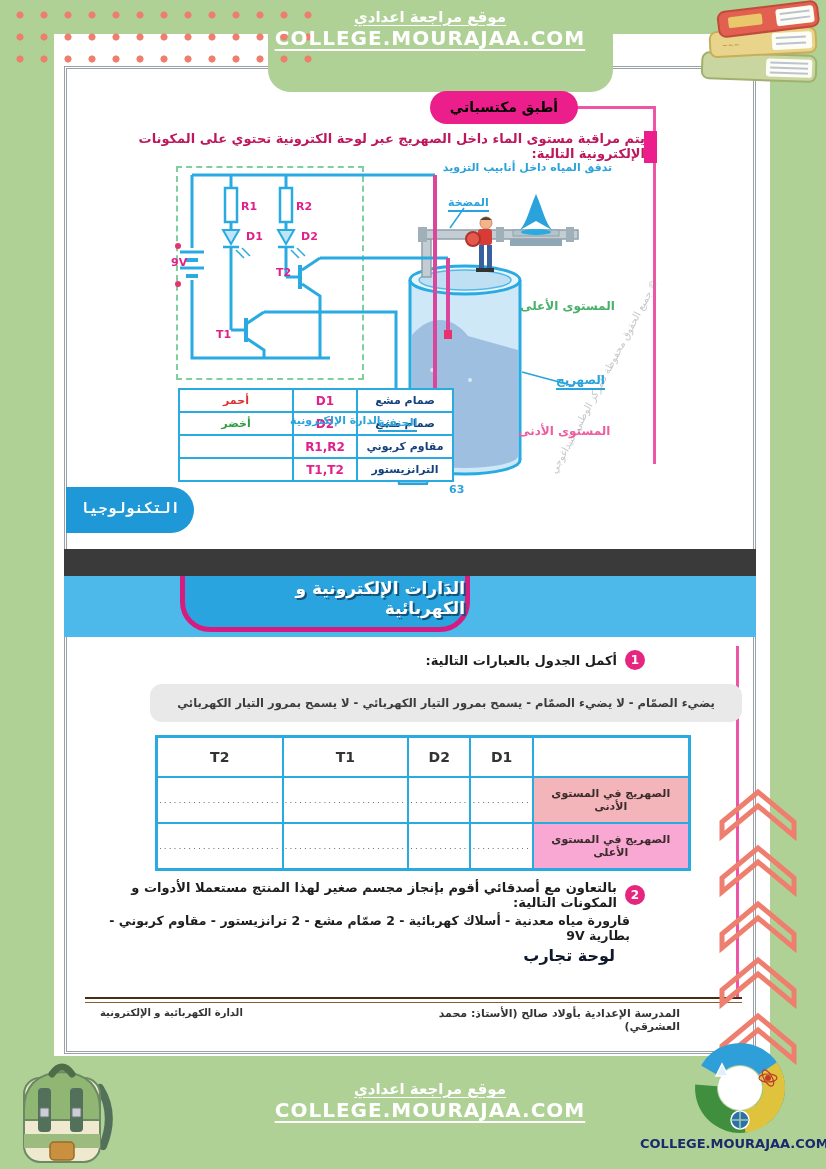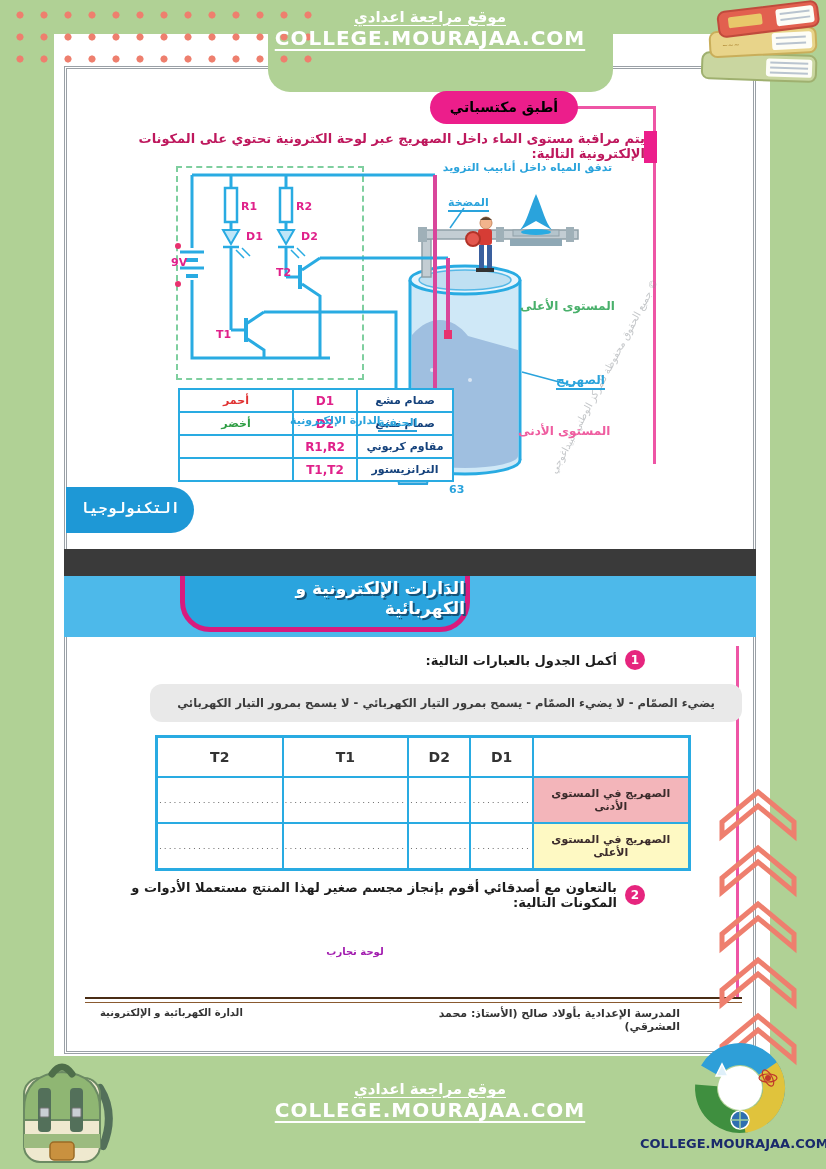--- a/index.html
+++ b/index.html
@@ -59,23 +59,23 @@
   .q-circle{width:20px;height:20px;border-radius:50%;background:#e6257e;color:#fff;font-size:12px;font-weight:bold;text-align:center;line-height:20px;flex:0 0 auto;}
   .q-text{font-size:13px;font-weight:bold;color:#1d1d1d;}
   #word-bank{left:150px;top:684px;width:592px;height:38px;background:#e9e9e9;border-radius:12px;direction:rtl;text-align:center;line-height:38px;font-size:11.5px;font-weight:bold;color:#3c3c3c;z-index:6;}
   #main-table{left:155px;top:735px;z-index:6;border-collapse:collapse;direction:rtl;background:#fff;border:3px solid #29abe2;}
   #main-table th,#main-table td{border:2px solid #29abe2;}
   #main-table th{height:36px;font-size:14px;font-weight:bold;color:#333;background:#fff;}
   #main-table td{height:42px;text-align:center;}
   #main-table .col-label{width:152px;} #main-table .col-d{width:54px;} #main-table .col-t{width:104px;}
   .dotted{font-size:9px;letter-spacing:2px;color:#666;}
   .row-label{font-size:11px;font-weight:bold;color:#3b2b2b;}
-  .row-pink{background:#f3b5ba;} .row-green{background:#fef9c3;}
+  .row-pink{background:#f3b5ba;} .row-green{background:#f9a8d4;}
   #q2-line2{left:95px;top:913px;width:535px;direction:rtl;text-align:right;font-size:12.5px;font-weight:bold;color:#1d1d1d;z-index:6;}
-  #q2-line3{left:95px;top:946px;width:520px;direction:rtl;text-align:center;font-size:10px;font-weight:bold;color:#a21caf;z-index:6;}
+  #q2-line3{left:95px;top:946px;width:520px;direction:rtl;text-align:right;font-size:16px;font-weight:bold;color:#0f172a;z-index:6;}
   
   #footer-rule{left:85px;top:997px;width:657px;height:3px;border-top:2px solid #4a2d15;border-bottom:1px solid #8a5a30;z-index:6;}
   #footer-right{left:390px;top:1007px;width:290px;direction:rtl;text-align:right;font-size:11px;color:#333;font-weight:bold;z-index:6;}
   #footer-left{left:88px;top:1007px;width:170px;direction:rtl;text-align:left;font-size:10px;color:#333;font-weight:bold;z-index:6;margin-left:12px;}
   
   .chevron{left:716px;width:84px;height:64px;z-index:9;}
   #books{left:686px;top:0;width:140px;height:84px;z-index:9;}
   #backpack{left:6px;top:1044px;width:112px;height:125px;z-index:9;}
   #logo{left:690px;top:1038px;width:100px;height:100px;z-index:9;}
 </style>
@@ -312,20 +312,21 @@
         <td class="dotted">.........................</td>
         <td class="dotted">.........................</td>
       </tr>
     </tbody>
   </table>
 
   <div class="abs q-row" id="q2-row">
     <div class="q-circle">2</div>
     <div class="q-text">بالتعاون مع أصدقائي أقوم بإنجاز مجسم صغير لهذا المنتج مستعملا الأدوات و المكونات التالية:</div>
   </div>
+  <div class="abs" id="q2-line2">قارورة مياه معدنية - أسلاك كهربائية - 2 صمّام مشع - 2 ترانزيستور - مقاوم كربوني - بطارية 9V</div>
   <div class="abs" id="q2-line3">لوحة تجارب</div>
 
   <div class="abs" id="footer-rule"></div>
   <div class="abs" id="footer-right">المدرسة الإعدادية بأولاد صالح (الأستاذ: محمد العشرقي)</div>
   <div class="abs" id="footer-left">الدارة الكهربائية و الإلكترونية</div>
 
   <svg class="abs chevron" style="top:786px" viewBox="0 0 84 64">
       <polygon points="6,36 42,6 78,36 78,50 42,20 6,50" fill="none" stroke="#ee7f6e" stroke-width="5"></polygon>
     </svg>
   <svg class="abs chevron" style="top:842px" viewBox="0 0 84 64">

